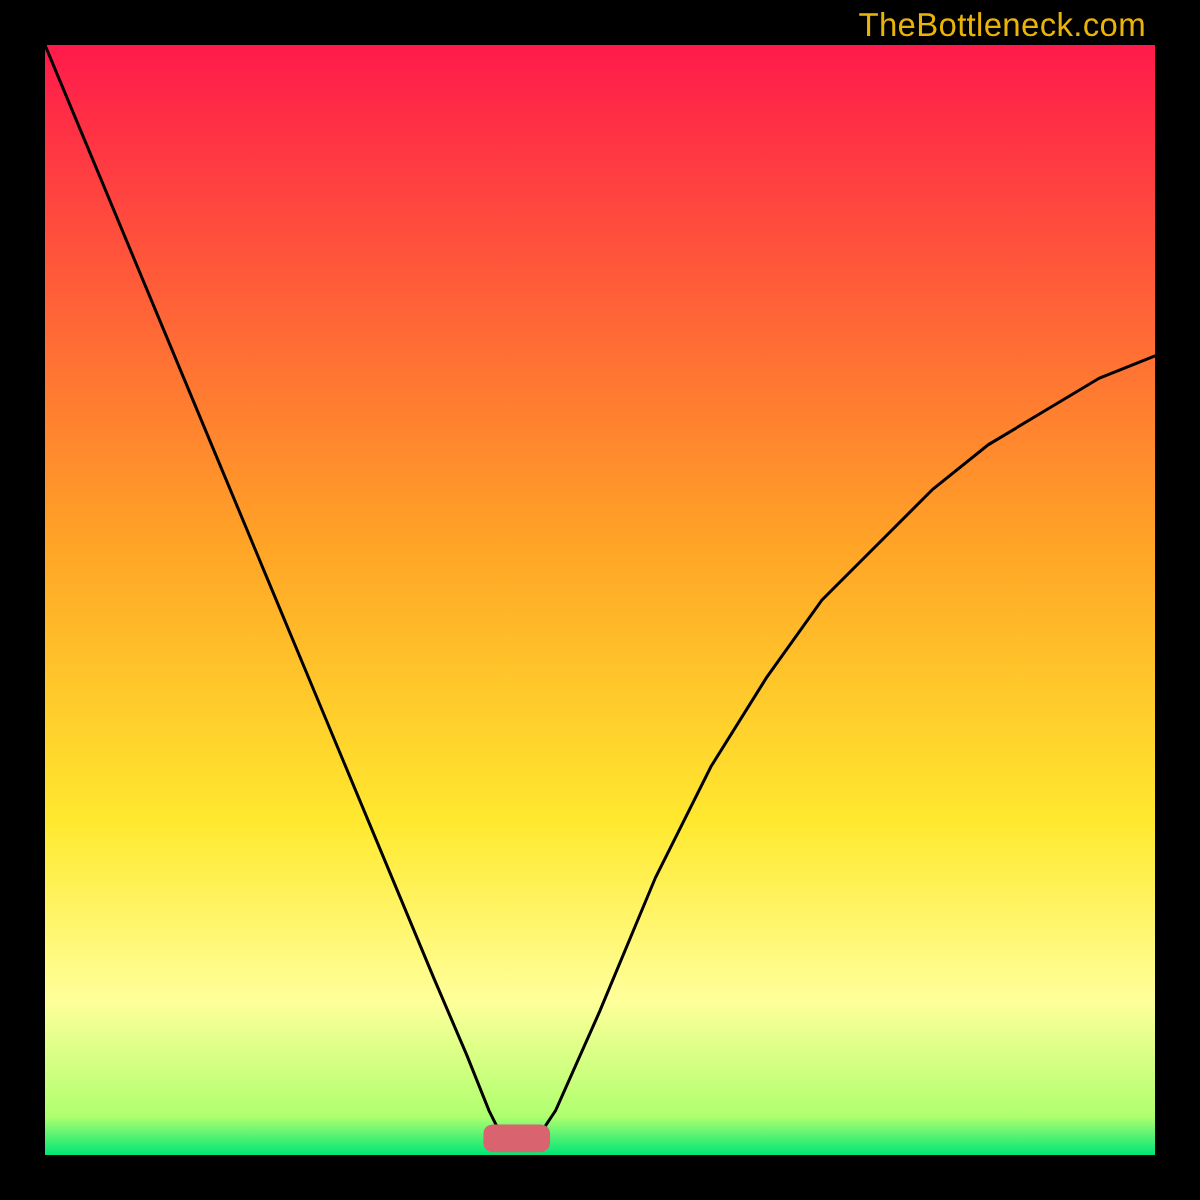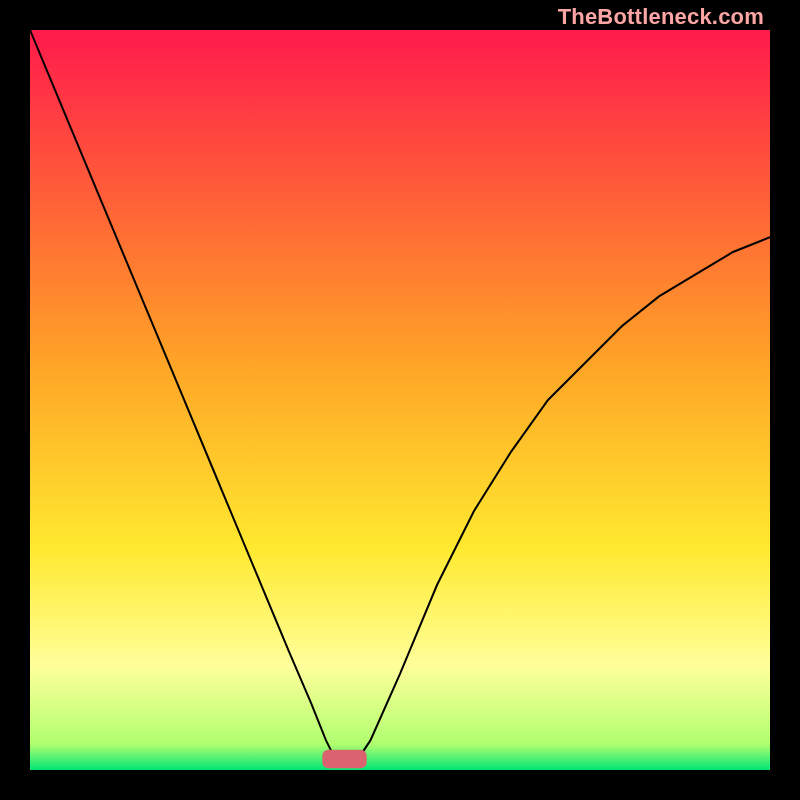--- a/index.html
+++ b/index.html
@@ -22,24 +22,24 @@
     left: 30px;
     top: 30px;
     width: 740px;
     height: 740px;
     overflow: hidden;
   }
   .watermark {
     position: absolute;
     top: 4px;
     right: 36px;
-    color: #fca5a5;
+    color: #eab308;
     font-size: 22px;
     letter-spacing: 0.2px;
-    font-weight: 700;
+    font-weight: 400;
   }
 </style>
 </head>
 <body>
 
 <div class="frame">
 
   <div class="watermark">TheBottleneck.com</div>
 
   <div class="plot">

